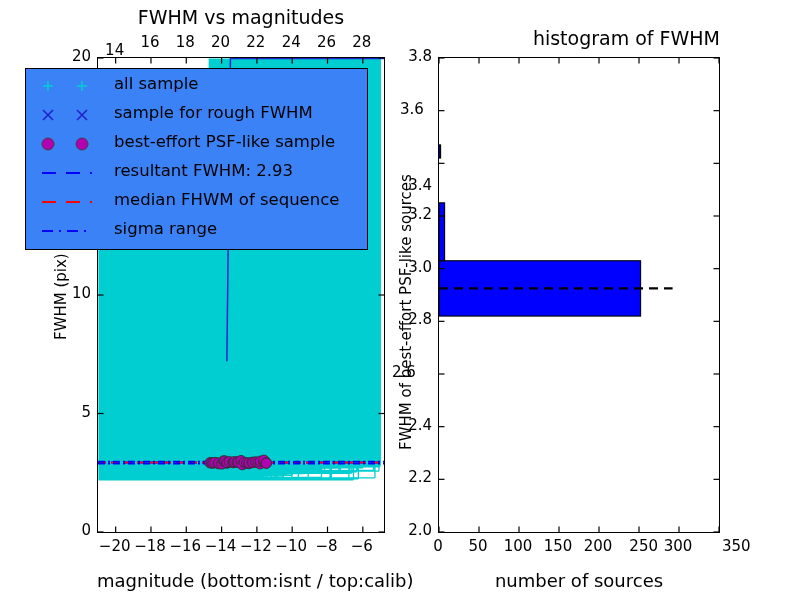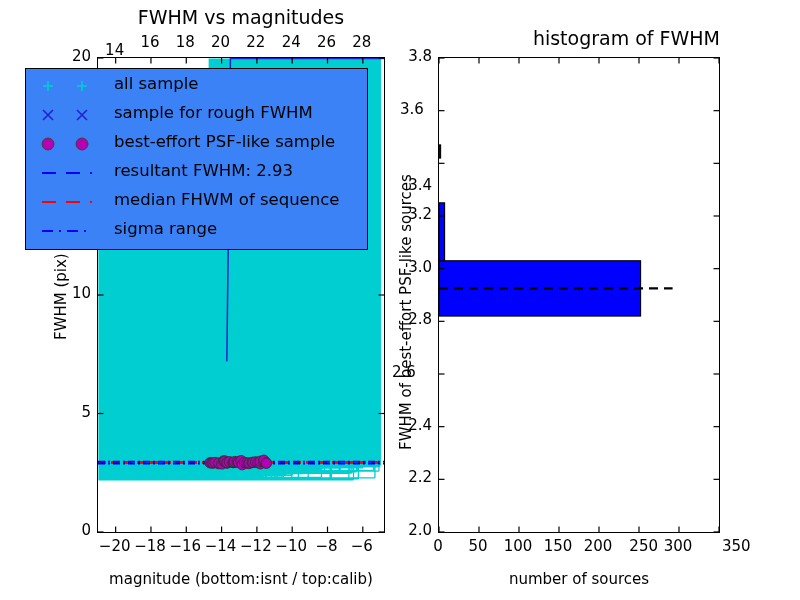--- a/index.html
+++ b/index.html
@@ -4,21 +4,21 @@
 <style>
   html,body{margin:0;padding:0;}
   body{
     width:800px;height:600px;background:#ffffff;
     font-family:"DejaVu Sans", sans-serif;
     color:#000;overflow:hidden;position:relative;
   }
   #figure{position:absolute;left:0;top:0;width:800px;height:600px;}
   .ttl{position:absolute;font-size:19px;color:#000;white-space:nowrap;text-align:center;}
   .tick{position:absolute;font-size:15px;color:#000;white-space:nowrap;}
-  .axlabel{position:absolute;font-size:15px;color:#000;white-space:nowrap;}
+  .axlabel{position:absolute;font-size:18px;color:#000;white-space:nowrap;}
   .vlabel{position:absolute;font-size:15px;color:#000;white-space:nowrap;
           transform-origin:0 0;transform:rotate(-90deg);}
   .frame{position:absolute;border:1.4px solid #000;box-sizing:border-box;background:#fff;}
   .clipbox{position:absolute;overflow:hidden;}
   svg{display:block;}
   #legendbox{
     position:absolute;border:1.4px solid #000;background:#3b82f6;
     box-sizing:border-box;z-index:40;
   }
   .legrow{position:absolute;height:28px;left:0;right:0;}

